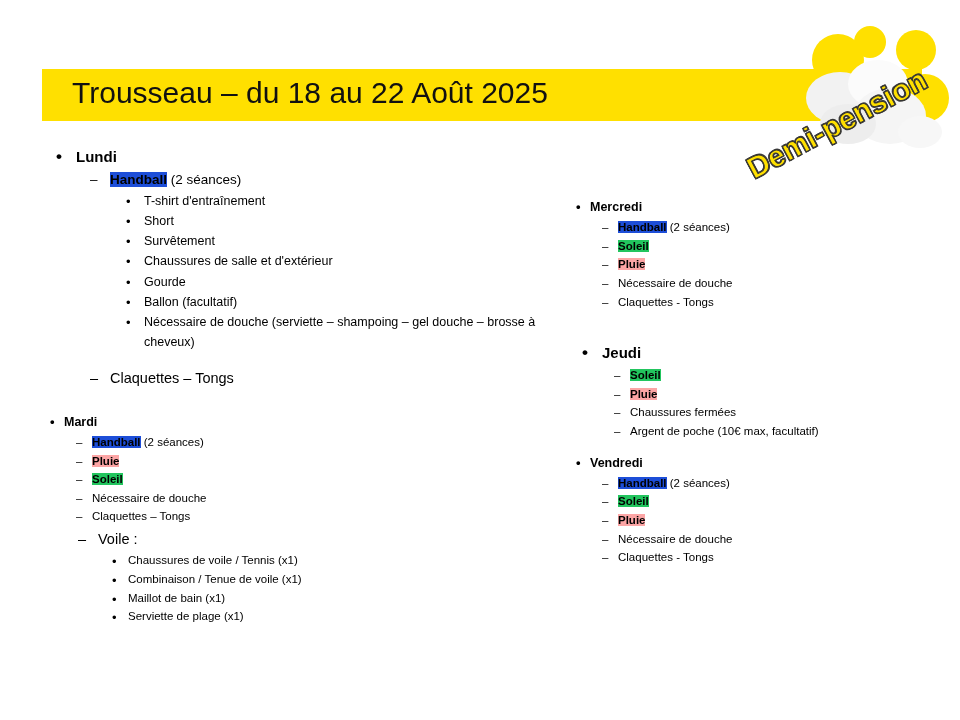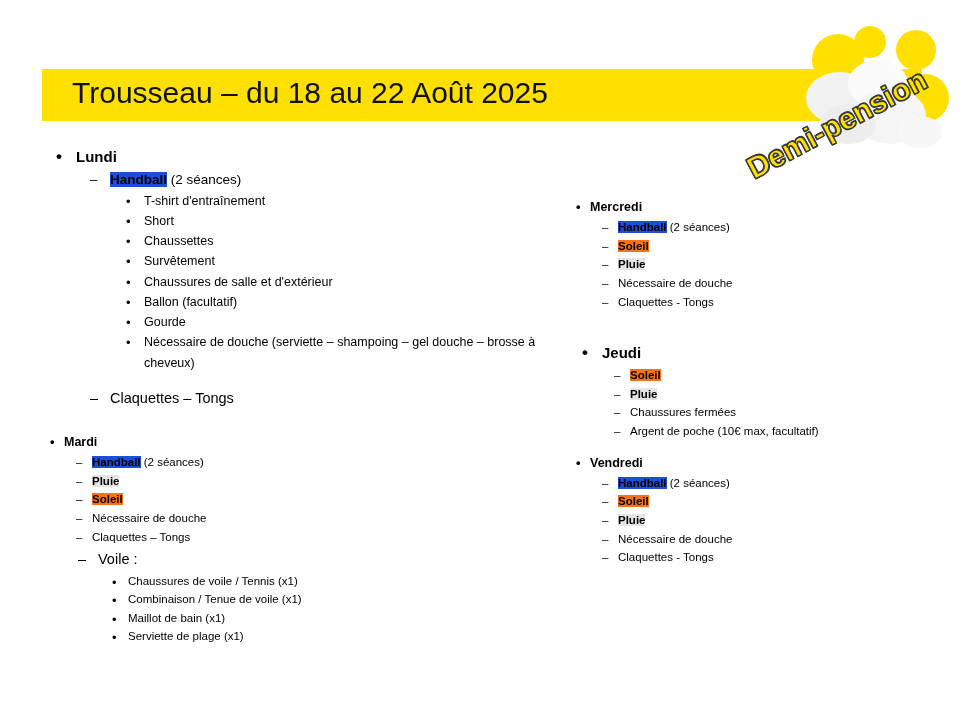--- a/index.html
+++ b/index.html
@@ -150,22 +150,22 @@
     font-size: 13px;
   }
   .lvl3.tiny > li {
     font-size: 11.5px;
     padding-left: 30px;
   }
   .lvl3.tiny > li::before { left: 14px; }
 
   
   .hl-yellow { background: #1d4ed8; font-weight: bold; }
-  .hl-cyan   { background: #f97316; font-weight: bold; text-align: center; }
-  .hl-mag    { background: #e5e5e5; font-weight: bold; }
+  .hl-cyan   { background: #22c55e; font-weight: bold; text-align: center; }
+  .hl-mag    { background: #fca5a5; font-weight: bold; }
   .plain     { font-weight: normal; }
 
   .spacer-sm { height: 12px; }
   .spacer-md { height: 22px; }
   .spacer-lg { height: 30px; }
 </style>
 </head>
 <body>
 
 <div class="title-bar"></div>
@@ -192,25 +192,24 @@
     <li>
       <span class="b">Lundi</span>
 
       <ul class="lvl2">
         <li>
           <span class="hl-yellow">Handball</span><span class="plain"> (2 séances)</span>
 
           <ul class="lvl3">
             <li>T-shirt d'entraînement</li>
             <li>Short</li>
-            <li>Chaussettes</li>
             <li>Survêtement</li>
             <li>Chaussures de salle et d'extérieur</li>
+            <li>Gourde</li>
             <li>Ballon (facultatif)</li>
-            <li>Gourde</li>
             <li>Nécessaire de douche (serviette – shampoing – gel douche – brosse à cheveux)</li>
           </ul>
         </li>
       </ul>
 
       <div class="spacer-sm"></div>
 
       <ul class="lvl2 big">
         <li>
           <span class="plain">Claquettes – Tongs</span>

